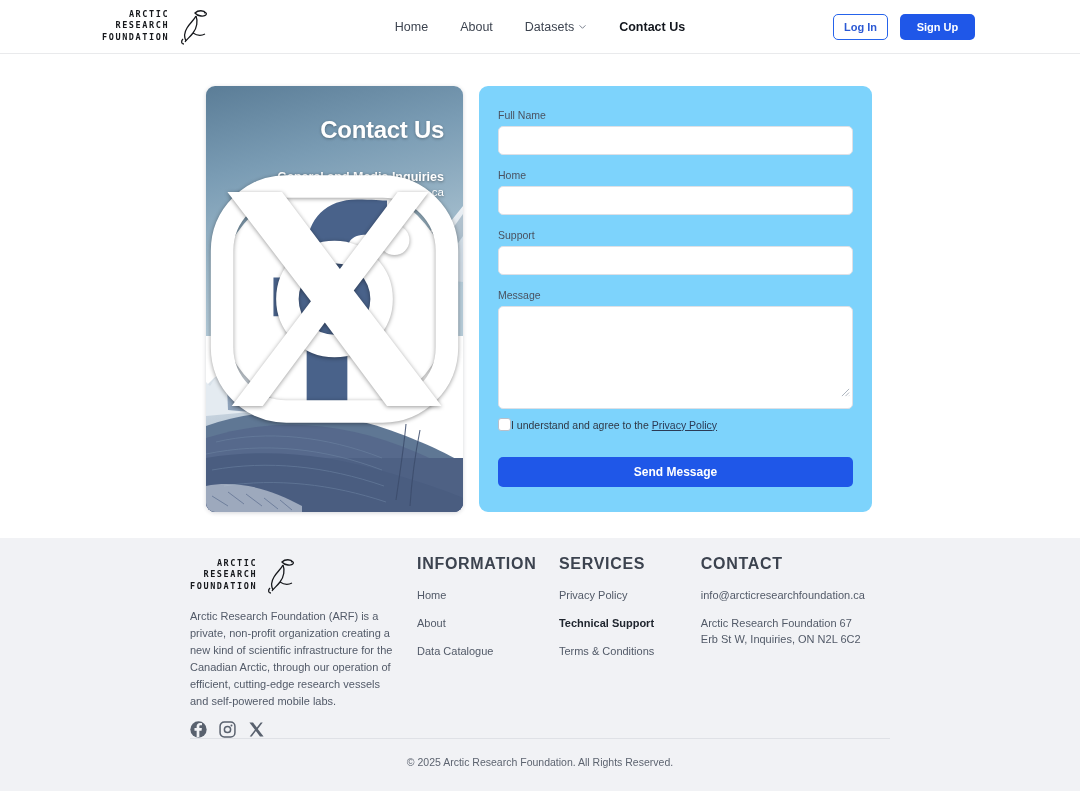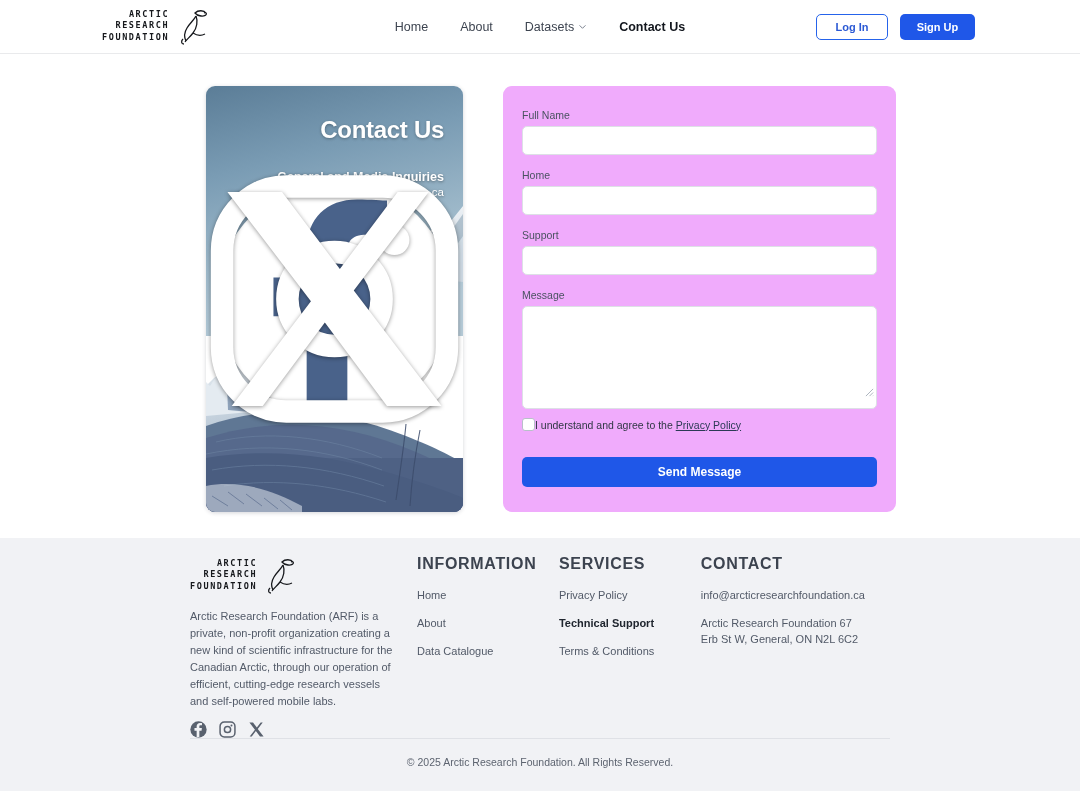--- a/index.html
+++ b/index.html
@@ -44,21 +44,21 @@
     display: flex; align-items: center; gap: 4px;
   }
   .nav a.active { color: #12161d; font-weight: 700; }
   .chev { display:block; }
 
   .auth {
     position: absolute; right: 105px;
     display: flex; align-items: center; gap: 12px;
   }
   .btn-login {
-    width: 72px; height: 26px; border: 1.5px solid #2563eb; border-radius: 5px;
+    width: 55px; height: 26px; border: 1.5px solid #2563eb; border-radius: 5px;
     background: #fff; color: #2b59d4; font-size: 11px; font-weight: 600;
     display: flex; align-items: center; justify-content: center; cursor: pointer;
     font-family: inherit;
   }
   .btn-signup {
     width: 75px; height: 26px; border: none; border-radius: 5px;
     background: #1f57e8; color: #fff; font-size: 11px; font-weight: 700;
     display: flex; align-items: center; justify-content: center; cursor: pointer;
     font-family: inherit;
   }
@@ -99,23 +99,23 @@
     text-shadow: 0 1px 3px rgba(0,0,0,.42);
   }
   .socials {
     display: flex; justify-content: flex-end; gap: 12px;
     margin-top: 9px;
   }
   .socials svg { display:block; filter: drop-shadow(0 1px 2px rgba(0,0,0,.4)); cursor:pointer; }
 
   
   .form-panel {
-    position: absolute; left: 503px; top: 32px;
+    position: absolute; left: 479px; top: 32px;
     width: 393px; height: 426px;
-    background: #f0abfc;
+    background: #7dd3fc;
     border-radius: 9px;
     padding: 23px 19px;
   }
   .fld-label {
     font-size: 10.5px; color: #4a5261; margin-bottom: 5px; display: block;
   }
   .fld {
     width: 100%; height: 29px;
     background: #fff; border: 1px solid #dde0e6; border-radius: 5px;
     margin-bottom: 14px; padding: 0 9px;
@@ -423,20 +423,20 @@
       <a href="#">Privacy Policy</a>
       <a href="#" class="bold">Technical Support</a>
       <a href="#">Terms &amp; Conditions</a>
     </div>
 
     <div class="col col-contact">
       <div class="col-head">CONTACT</div>
       <div class="citem">info@arcticresearchfoundation.ca</div>
       <div class="citem">
         <span>Arctic Research Foundation 67</span><br>
-        <span>Erb St W, General, ON N2L 6C2</span>
+        <span>Erb St W, Inquiries, ON N2L 6C2</span>
       </div>
     </div>
   </div>
 
   <div class="rule"></div>
   <div class="copy">© 2025 Arctic Research Foundation. All Rights Reserved.</div>
 </div>
 
 </body></html>

